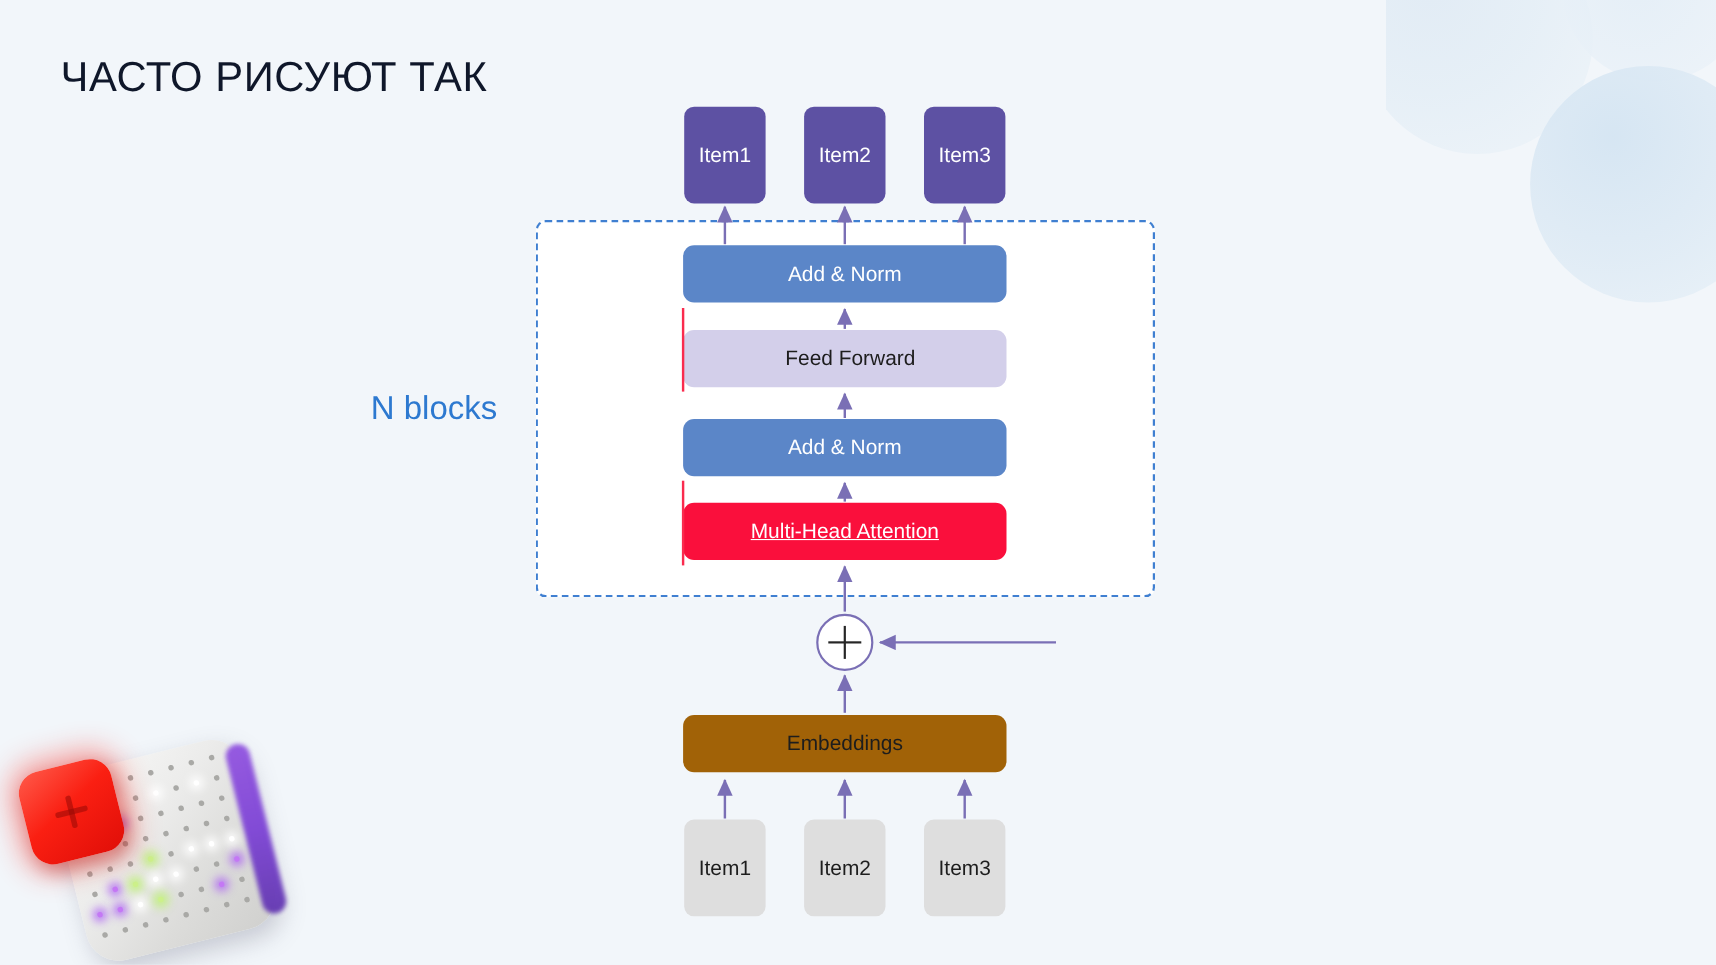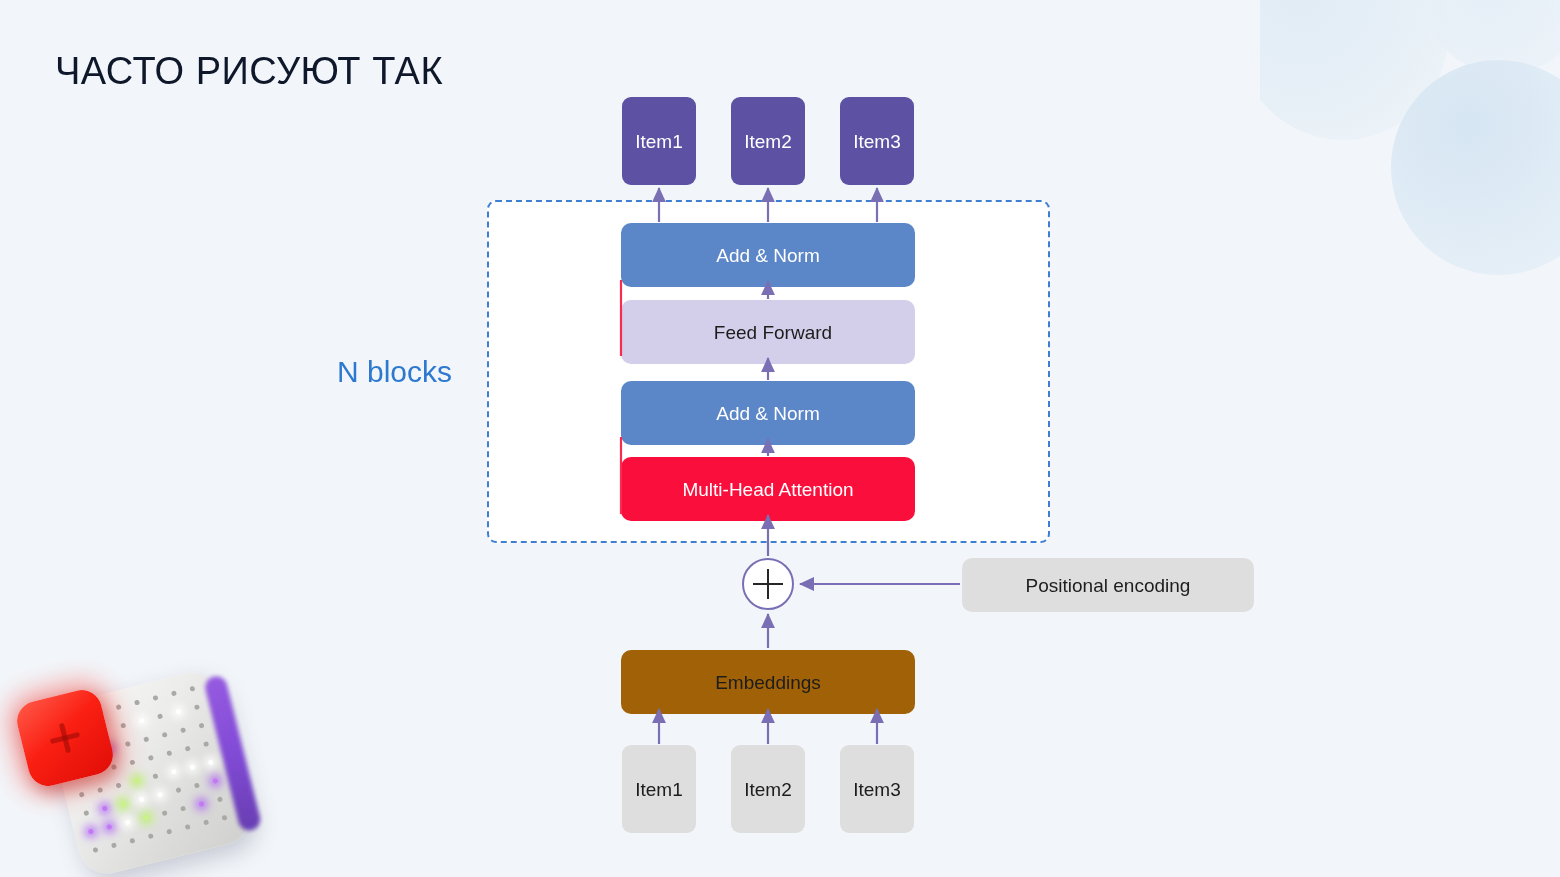--- a/index.html
+++ b/index.html
@@ -84,21 +84,21 @@
   }
   .chip-in {
     width: 74px; height: 88px;
     border-radius: 9px;
     background: #dedede;
     color: #1d1d1d;
   }
 
   
   .bar {
-    width: 294px; height: 64px;
+    width: 294px; height: 52px;
     border-radius: 10px;
   }
   .bar-addnorm { background: #5b86c8; color: #ffffff; }
   .bar-ff      { background: #d3cfea; color: #1d1d1d; }
   .bar-mha     { background: #fa0f3c; color: #ffffff; }
   .bar-gray    { background: #a16207; color: #1d1d1d; }
 
   .bar-posenc {
     width: 292px; height: 54px;
     border-radius: 10px;
@@ -255,29 +255,26 @@
 
   <div class="node bar bar-addnorm" style="left:621px; top:223px;">
     <span>Add &amp; Norm</span>
   </div>
   <div class="node bar bar-ff" style="left:621px; top:300px;padding-left:10px;">
     <span>Feed Forward</span>
   </div>
   <div class="node bar bar-addnorm" style="left:621px; top:381px;">
     <span>Add &amp; Norm</span>
   </div>
-  <div class="node bar bar-mha" style="left:621px; top:457px;">
+  <div class="node bar bar-mha" style="left:621px; top:457px;text-decoration:underline;">
     <span>Multi-Head Attention</span>
   </div>
 
   <div class="plus-circle"></div>
 
-  <div class="node bar-posenc" style="position:absolute; left:962px; top:558px; display:flex; align-items:center; justify-content:center;">
-    <span>Positional encoding</span>
-  </div>
 
   <div class="node bar bar-gray" style="left:621px; top:650px;">
     <span>Embeddings</span>
   </div>
 
   <div class="node chip-in" style="left:622px; top:745px;">
     <span>Item1</span>
   </div>
   <div class="node chip-in" style="left:731px; top:745px;">
     <span>Item2</span>

